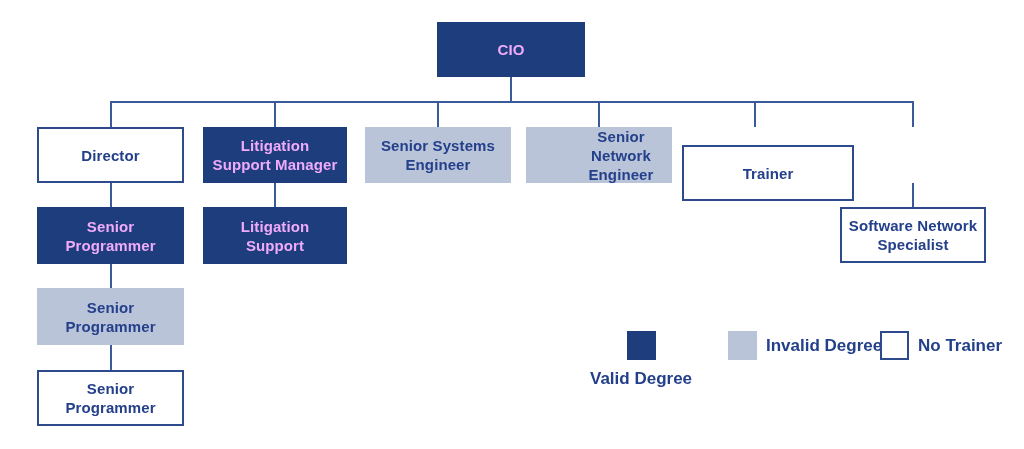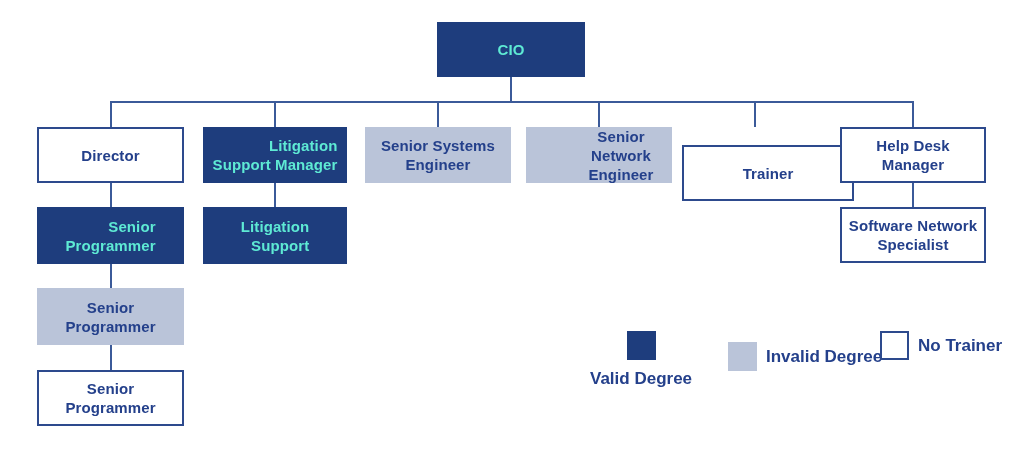--- a/index.html
+++ b/index.html
@@ -23,23 +23,22 @@
     justify-content: center;
     text-align: center;
     font-weight: 700;
     font-size: 15px;
     line-height: 19px;
     white-space: pre-line;
     letter-spacing: 0.1px;
   }
   .status-valid {
     background: var(--valid);
-    color: #5eead4;
+    color: #f0abfc;
     border: 1px solid var(--valid);
-    text-align: right;
   }
   .status-invalid {
     background: var(--invalid);
     color: var(--text);
     border: 1px solid var(--invalid);
   }
   .status-none {
     background: #ffffff;
     color: var(--text);
     border: 2px solid var(--border);
@@ -108,24 +107,20 @@
     <span>Senior Systems
 Engineer</span>
   </div>
   <div class="node status-invalid" style="left:526px; top:127px; width:146px; height:56px;padding-left:44px;">
     <span>Senior Network
 Engineer</span>
   </div>
   <div class="node status-none" style="left:682px; top:145px; width:172px; height:56px;">
     <span>Trainer</span>
   </div>
-  <div class="node status-none" style="left:840px; top:127px; width:146px; height:56px;">
-    <span>Help Desk
-Manager</span>
-  </div>
   <div class="node status-valid" style="left:37px; top:207px; width:147px; height:57px;">
     <span>Senior
 Programmer</span>
   </div>
   <div class="node status-valid" style="left:203px; top:207px; width:144px; height:57px;">
     <span>Litigation
 Support</span>
   </div>
   <div class="node status-none" style="left:840px; top:207px; width:146px; height:56px;">
     <span>Software Network
@@ -138,21 +133,21 @@
   <div class="node status-none" style="left:37px; top:370px; width:147px; height:56px;">
     <span>Senior
 Programmer</span>
   </div>
 
   <div class="legend">
     <div class="legend-item" style="left:590px; top:331px;flex-direction:column;">
       <span class="legend-swatch status-valid"></span>
       <span class="legend-label">Valid Degree</span>
     </div>
-    <div class="legend-item" style="left:728px; top:331px;margin-top:11px;">
+    <div class="legend-item" style="left:728px; top:331px;">
       <span class="legend-swatch status-invalid"></span>
       <span class="legend-label">Invalid Degree</span>
     </div>
     <div class="legend-item" style="left:880px; top:331px;">
       <span class="legend-swatch status-none"></span>
       <span class="legend-label">No Trainer</span>
     </div>
   </div>
 
 </div>

